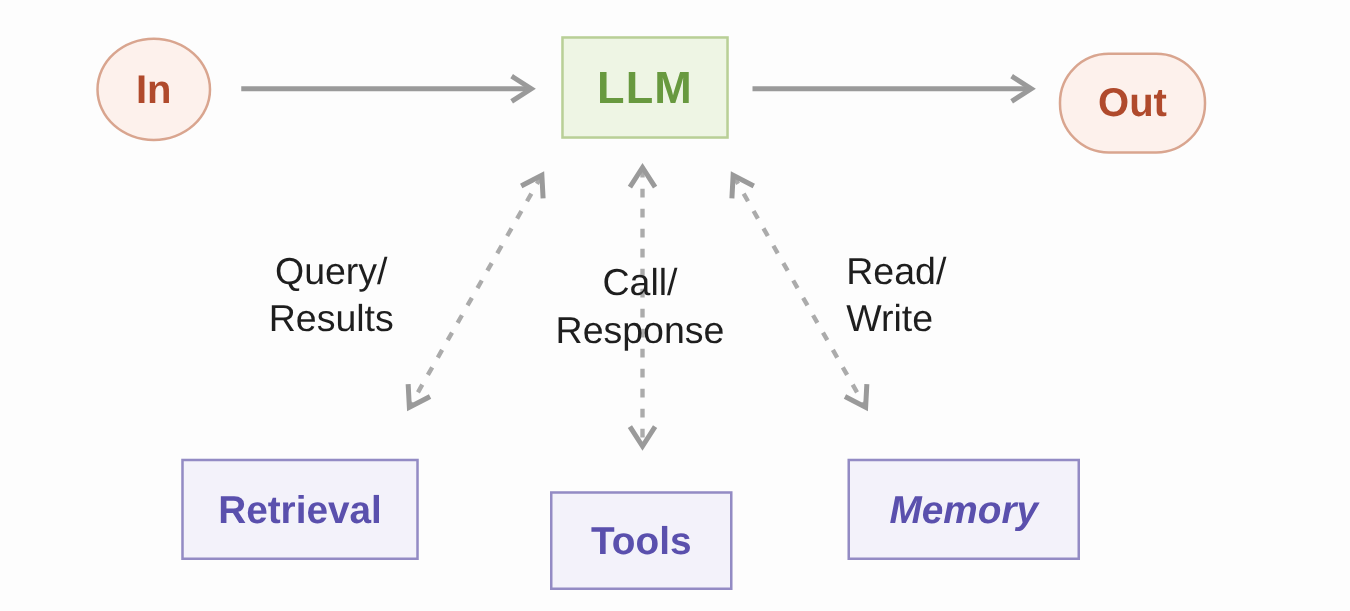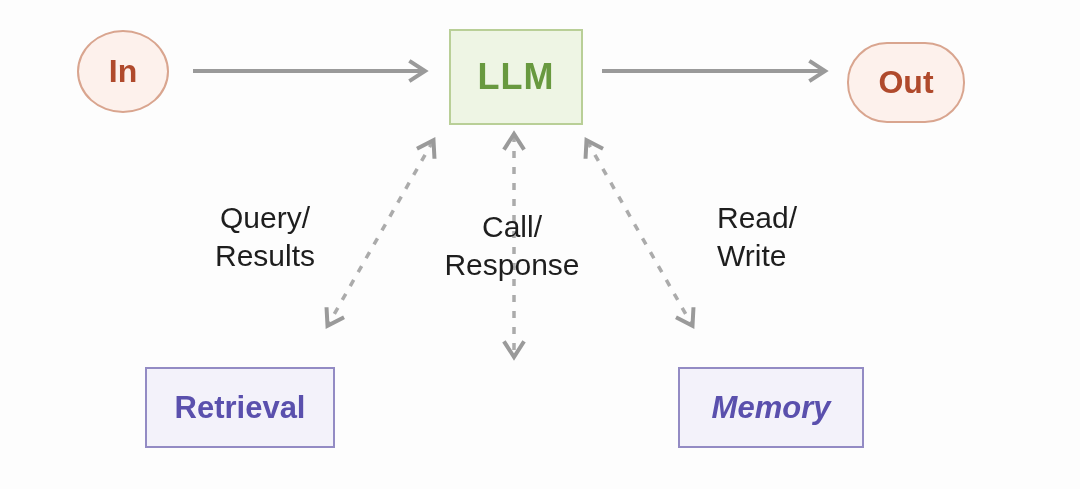--- a/index.html
+++ b/index.html
@@ -40,21 +40,21 @@
     width: 92px; height: 83px;
     border-radius: 50%;
   }
   .node-out {
     left: 847px; top: 42px;
     width: 118px; height: 81px;
     border-radius: 40px;
   }
   .node-llm {
     left: 449px; top: 29px;
-    width: 134px; height: 96px;
+    width: 134px; height: 82px;
     background: var(--llm_fill, #eef5e4);
     border: 2px solid var(--llm_border, #b9cf97);
     color: var(--llm_text, #68993f);
     font-weight: bold;
     font-size: 36px;
     letter-spacing: 1px;
   }
   .module-node {
     background: var(--module_fill, #f3f2fa);
     border: 2px solid var(--module_border, #938bc4);
@@ -67,21 +67,21 @@
   .node-memory    { left: 678px; top: 367px; width: 186px; height: 81px; font-style: italic; }
   .edge-label {
     position: absolute;
     color: var(--label_text, #1e1e1e);
     font-size: 30px;
     line-height: 38px;
     white-space: nowrap;
   }
   .label-query    { left: 165px; top: 199px; width: 200px; text-align: center; }
   .label-call     { left: 412px; top: 208px; width: 200px; text-align: center; }
-  .label-read     { left: 717px; top: 199px; text-align: left; }
+  .label-read     { left: 677px; top: 199px; text-align: left; }
 </style>
 </head>
 <body>
 
 <div class="canvas">
 
   <svg class="arrow-layer" viewBox="0 0 1080 489" xmlns="http://www.w3.org/2000/svg" aria-hidden="true">
     <defs>
       <marker id="chev" markerUnits="userSpaceOnUse" markerWidth="36" markerHeight="36" viewBox="-18 -18 36 36" refX="1" refY="0" orient="auto-start-reverse">
         <path d="M -12 -9 L 2 0 L -12 9" fill="none" stroke="var(--arrow_solid, #9a9a9a)" stroke-width="4" stroke-linecap="square"></path>
@@ -123,18 +123,21 @@
 
   <div class="edge-label label-read">
     <span style="display:block">Read/</span>
     <span style="display:block">Write</span>
   </div>
 
   <div class="node module-node node-retrieval">
     <span>Retrieval</span>
   </div>
 
+  <div class="node module-node node-tools">
+    <span>Tools</span>
+  </div>
 
   <div class="node module-node node-memory">
     <span>Memory</span>
   </div>
 
 </div>
 
 </body></html>

